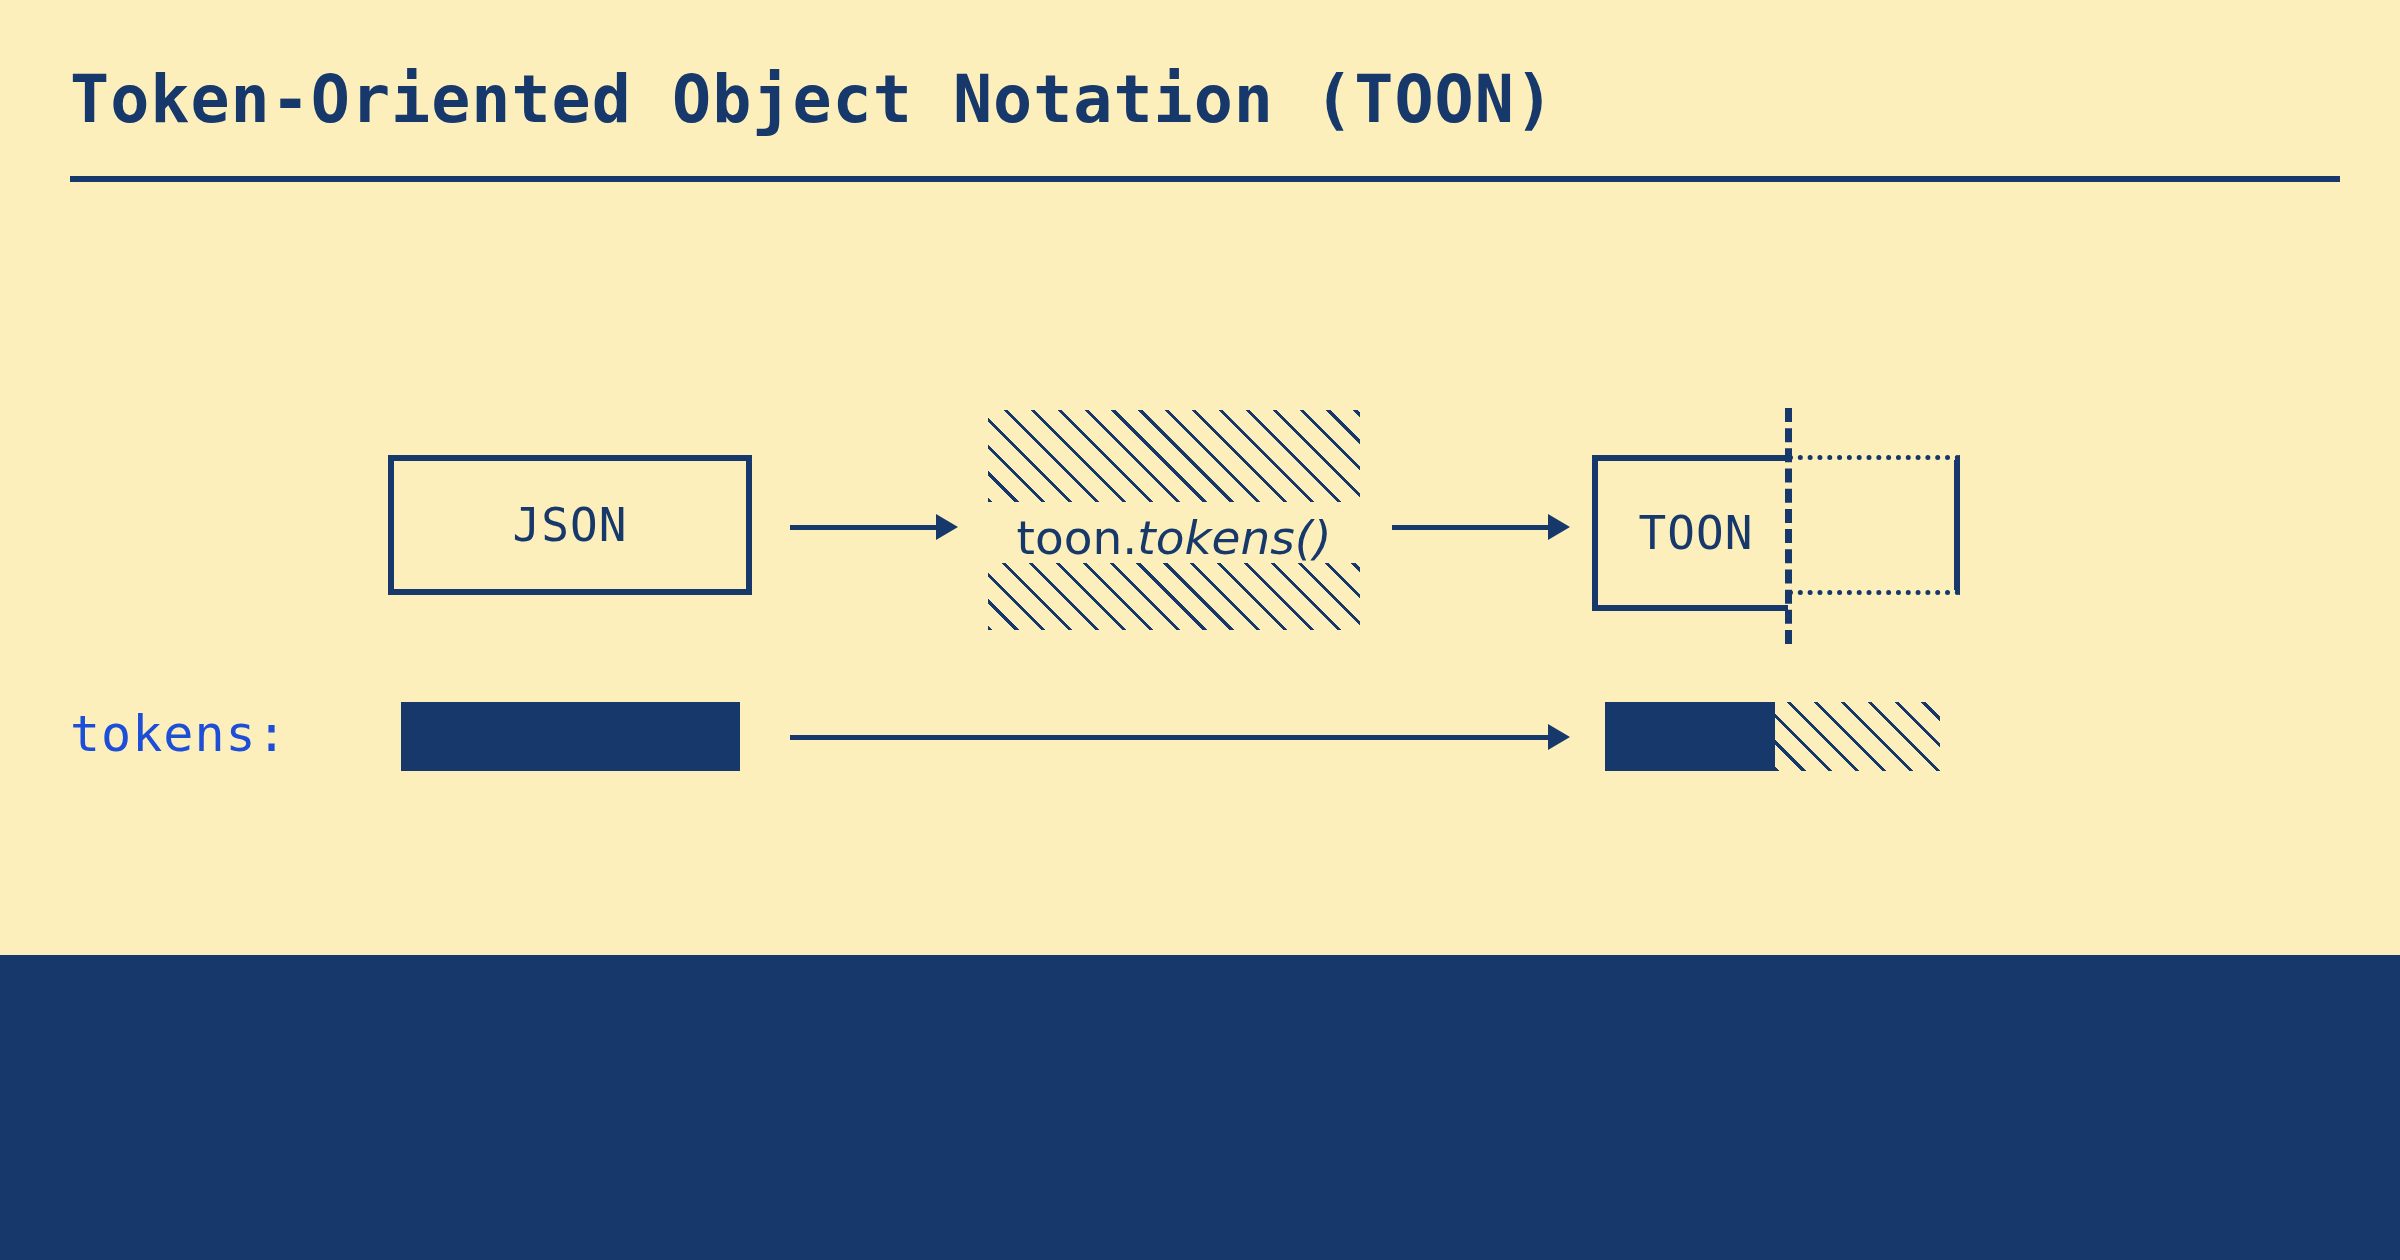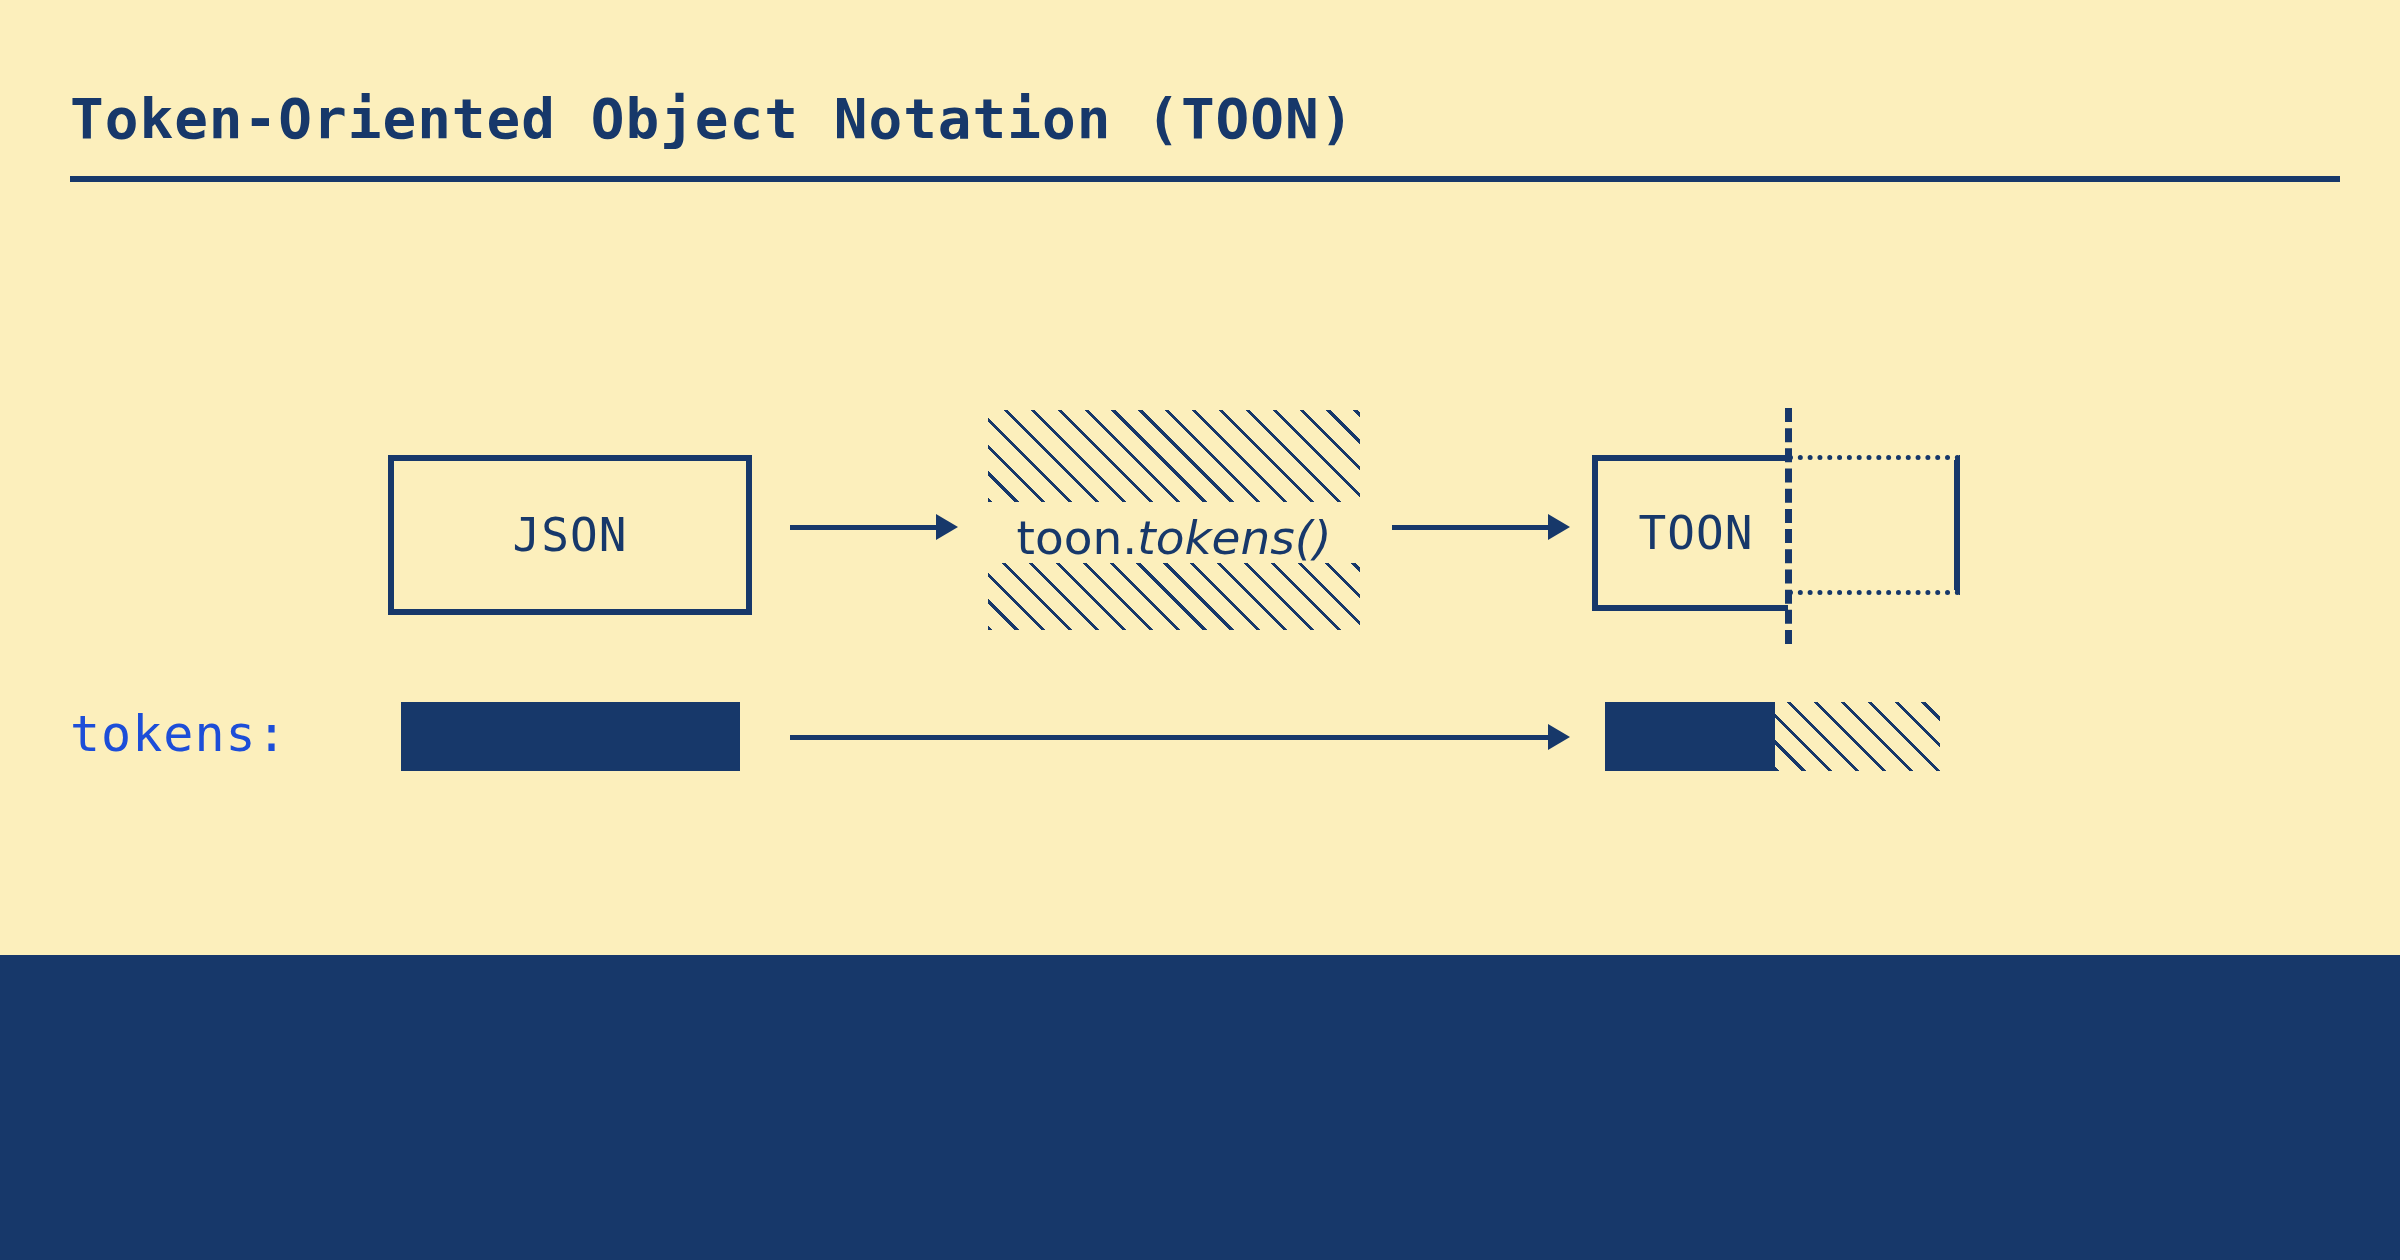--- a/index.html
+++ b/index.html
@@ -20,43 +20,42 @@
     height: 1260px;
     background: #fcefbc;
   }
 
   
   #page-title {
     position: absolute;
     left: 70px;
     top: 62px;
     font-family: "DejaVu Sans Mono", monospace;
-    font-size: 56px;
+    font-size: 65px;
     font-weight: 700;
     letter-spacing: 1px;
     color: #17386a;
     white-space: nowrap;
-    margin-top: 24px;
   }
   #title-divider {
     position: absolute;
     left: 70px;
     top: 176px;
     width: 2270px;
     height: 6px;
     background: #17386a;
   }
 
   
   #json-box {
     position: absolute;
     left: 388px;
     top: 455px;
     width: 364px;
-    height: 160px;
+    height: 140px;
     border: 6px solid #17386a;
     box-sizing: border-box;
     display: flex;
     align-items: center;
     justify-content: center;
   }
   #json-box-label {
     font-family: "DejaVu Sans Mono", monospace;
     font-size: 46px;
     color: #17386a;

